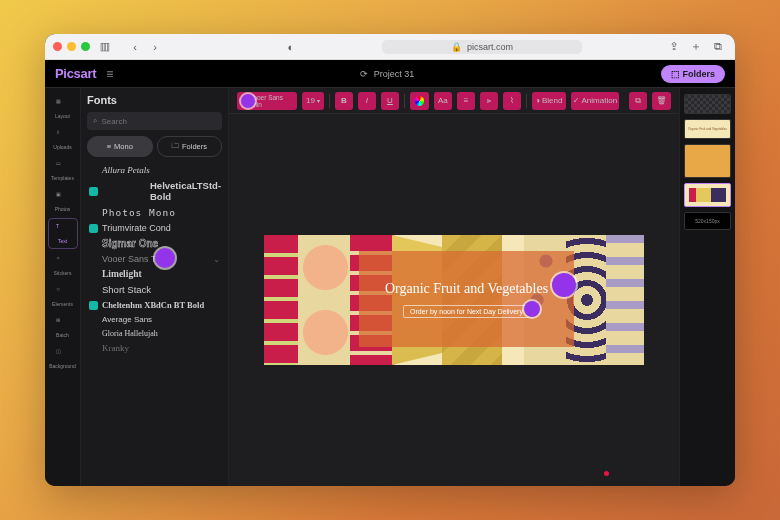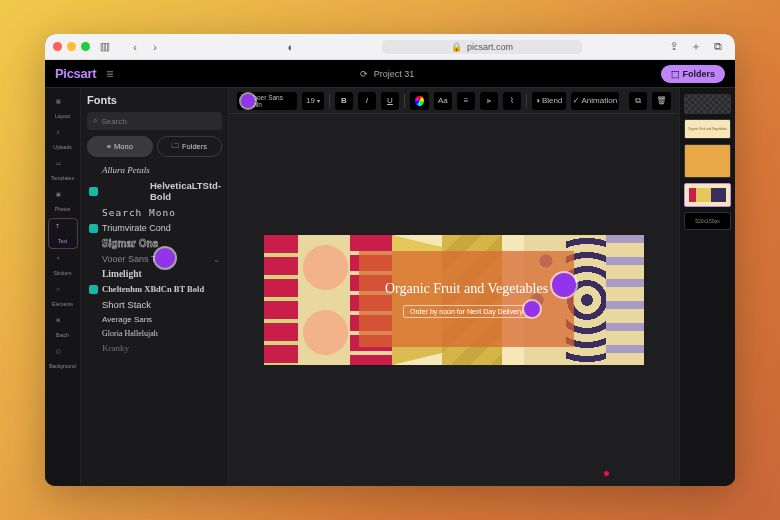--- a/index.html
+++ b/index.html
@@ -55,21 +55,21 @@
   .font-list { flex:1; overflow:hidden; display:flex; flex-direction:column; gap:1px; }
   .font-row { display:flex; align-items:center; gap:4px; padding:2px 2px; font-size:9px; color:#ccc; cursor:pointer; position:relative;}
   .font-row.sel { color:#888; }
   .font-badge { width:9px; height:9px; border-radius:2px; background:#14b8a6; flex-shrink:0; }
   .font-badge.hidden { visibility:hidden; }
   .chev { margin-left:auto; color:#666; font-size:8px; }
   .p-dot { position:absolute; width:20px; height:20px; border-radius:50%; background:#9333ea; box-shadow:0 0 0 2px rgba(255,255,255,.6); z-index:5; }
   
   .stage { flex:1; background:#1e1e21; display:flex; flex-direction:column; min-width:0;}
   .toolbar { height:26px; display:flex; align-items:center; gap:5px; padding:0 8px; border-bottom:1px solid #2a2a2e; position:relative;}
-  .tb-btn { height:18px; min-width:18px; background:#000000; border-radius:3px; color:#bbb; font-size:8px; display:flex; align-items:center; justify-content:center; padding:0 5px; gap:2px; cursor:pointer;}
+  .tb-btn { height:18px; min-width:18px; background:#be185d; border-radius:3px; color:#bbb; font-size:8px; display:flex; align-items:center; justify-content:center; padding:0 5px; gap:2px; cursor:pointer;}
   .tb-sep { width:1px; height:14px; background:#3a3a3e; }
   .canvas-wrap { flex:1; display:flex; align-items:center; justify-content:center; padding:10px; position:relative;}
   .artboard { width: 380px; height: 130px; background:#f5e7b8; position:relative; overflow:hidden; }
   
   .fruit-col { position:absolute; top:0; bottom:0; width:40px; }
   .fc1 { left:0; background: repeating-linear-gradient(180deg,#c91e4a 0 18px,#d0d67a 18px 22px); }
   .fc2 { left:34px; width:55px; background: radial-gradient(circle at 50% 25%, #f2b28a 0 22px, transparent 23px), radial-gradient(circle at 50% 75%, #f2b28a 0 22px, transparent 23px), #e8d8a0; }
   .fc3 { left:86px; width:44px; background: repeating-linear-gradient(180deg,#c91e4a 0 16px,#e8d8a0 16px 20px); }
   .fc4 { left:128px; width:54px; background: linear-gradient(180deg,#e4c85b,#d9bb4f); clip-path: polygon(0 0,100% 10%,100% 90%,0 100%); }
   .fc5 { left:178px; width:60px; background: repeating-linear-gradient(135deg,#d6b548 0 14px,#c8a83e 14px 28px); }
@@ -196,47 +196,47 @@
           <div class="font-row">
             <span class="font-badge hidden"></span>
             <span style="font: italic 9px cursive;">Allura Petals</span>
           </div>
           <div class="font-row">
             <span class="font-badge"></span>
             <span style="font: bold 9.5px sans-serif; padding-left: 48px;">HelveticaLTStd-Bold</span>
           </div>
           <div class="font-row">
             <span class="font-badge hidden"></span>
-            <span style="font: 9.5px monospace; letter-spacing: 1px;">Search Mono</span>
+            <span style="font: 9.5px monospace; letter-spacing: 1px;">Photos Mono</span>
           </div>
           <div class="font-row">
             <span class="font-badge"></span>
             <span style="font: 9px sans-serif; text-align: center;">Triumvirate Cond</span>
           </div>
           <div class="font-row">
             <span class="font-badge hidden"></span>
             <span style="font: bold 10px sans-serif; color: transparent; -webkit-text-stroke: 0.5px rgb(204, 204, 204);">Sigmar One</span>
           </div>
           <div class="font-row sel">
             <span class="font-badge hidden"></span>
             <span style="font: 300 9px sans-serif;">Vooer Sans Thin</span>
             <span class="chev">⌄</span>
             <div class="p-dot" style="left: 68px; top: -4px;"></div>
           </div>
           <div class="font-row">
             <span class="font-badge hidden"></span>
             <span style="font: bold 9.5px serif;">Limelight</span>
           </div>
           <div class="font-row">
+            <span class="font-badge hidden"></span>
+            <span style="font: 9.5px sans-serif;">Short Stack</span>
+          </div>
+          <div class="font-row">
             <span class="font-badge"></span>
             <span style="font: bold 8.5px serif;">Cheltenhm XBdCn BT Bold</span>
-          </div>
-          <div class="font-row">
-            <span class="font-badge hidden"></span>
-            <span style="font: 9.5px sans-serif;">Short Stack</span>
           </div>
           <div class="font-row">
             <span class="font-badge hidden"></span>
             <span style="font: 8px sans-serif;">Average Sans</span>
           </div>
           <div class="font-row">
             <span class="font-badge hidden"></span>
             <span style="font: 8px cursive;">Gloria Hallelujah</span>
           </div>
           <div class="font-row">

